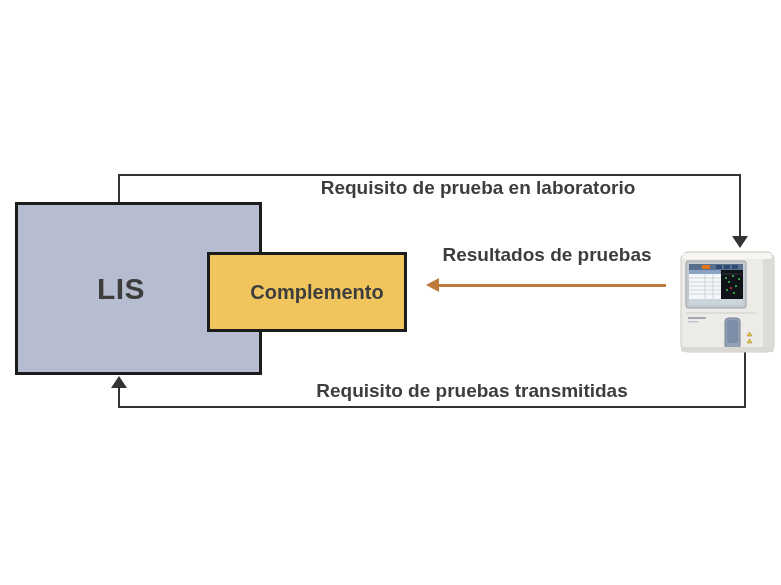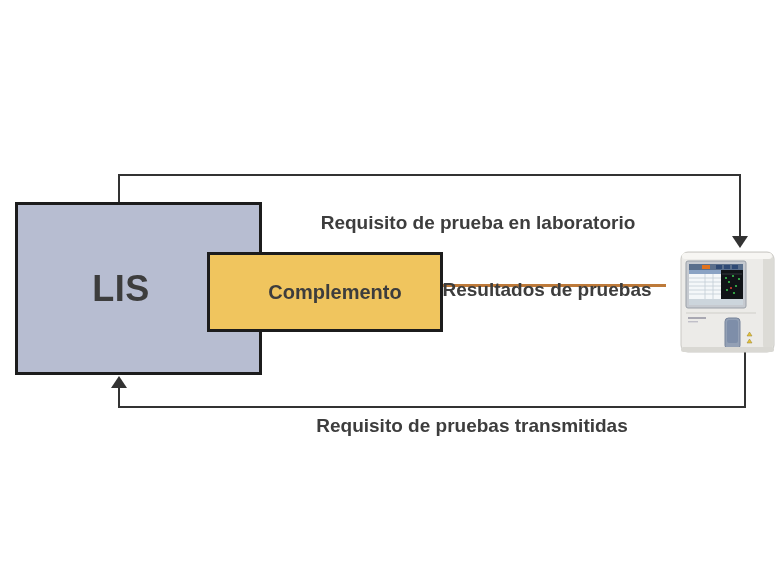--- a/index.html
+++ b/index.html
@@ -25,30 +25,30 @@
     box-sizing: border-box;
     z-index: 1;
   }
   .lis-label {
     position: absolute;
     left: 15px; top: 202px;
     width: 212px; height: 173px;
     display: flex;
     align-items: center;
     justify-content: center;
-    font-size: 36px;
+    font-size: 30px;
     font-weight: 600;
     color: var(--text, #3d3d3d);
     z-index: 3;
     letter-spacing: 0.5px;
   }
   .driver-box {
     position: absolute;
     left: 207px; top: 252px;
-    width: 236px; height: 80px;
+    width: 200px; height: 80px;
     background: var(--driver-fill, #f0c55e);
     border: 3px solid var(--driver-border, #1c1c1c);
     box-sizing: border-box;
     z-index: 2;
     display: flex;
     flex-direction: column;
     align-items: center;
     justify-content: center;
     font-size: 20px;
     font-weight: 600;
@@ -100,21 +100,20 @@
   }
   
   .flow-label {
     position: absolute;
     font-size: 19px;
     font-weight: 600;
     color: var(--text, #3d3d3d);
     text-align: center;
     white-space: nowrap;
     z-index: 2;
-    margin-top: 35px;
   }
   .flow-label-top        { left: 296px; top: 177px; width: 364px; }
   .flow-label-results    { left: 427px; top: 244px; width: 240px; }
   .flow-label-patient    { left: 414px; top: 295px; width: 272px; }
   .flow-label-transmitted{ left: 281px; top: 380px; width: 382px; }
   
   .device {
     position: absolute;
     left: 676px; top: 248px;
     width: 102px; height: 108px;

